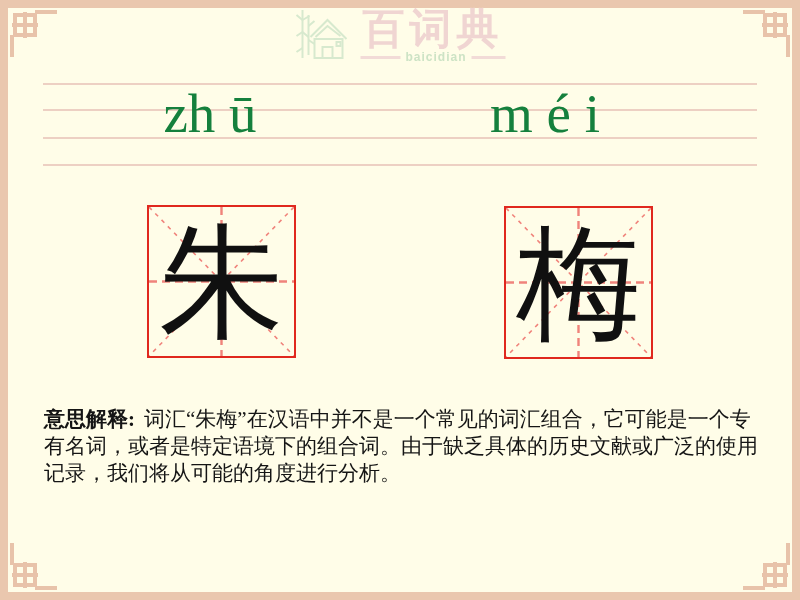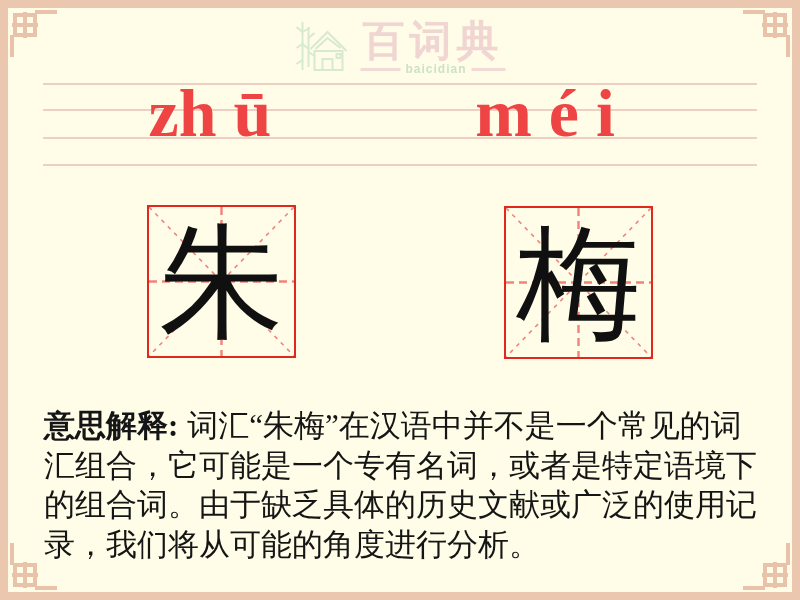--- a/index.html
+++ b/index.html
@@ -10,54 +10,54 @@
   }
   
   .frame{position:absolute;inset:0;border:8px solid #EAC7AE;pointer-events:none;box-sizing:border-box;}
   .corner{position:absolute;width:54px;height:54px;}
   .corner.tl{left:3px;top:3px;}
   .corner.tr{right:3px;top:3px;transform:scaleX(-1);}
   .corner.bl{left:3px;bottom:3px;transform:scaleY(-1);}
   .corner.br{right:3px;bottom:3px;transform:scale(-1,-1);}
 
   
-  .logo{position:absolute;top:18px;left:50%;transform:translateX(-50%);
+  .logo{position:absolute;top:6px;left:50%;transform:translateX(-50%);
         display:flex;align-items:flex-start;gap:8px;}
   .logo-right{display:flex;flex-direction:column;align-items:center;}
   .logo-title{font-size:42px;font-weight:bold;color:#F0D5D2;letter-spacing:5px;
               line-height:46px;font-family:"DejaVu Sans", sans-serif;}
   .logo-sub{display:flex;align-items:center;gap:5px;margin-top:-2px;}
   .logo-dash{height:3px;background:#F2DBD7;}
   .logo-dash.l{width:40px;}
   .logo-dash.r{width:34px;}
   .logo-sub-text{font-size:12px;font-weight:bold;color:#CDE3C5;letter-spacing:1px;}
 
   
   .rule{position:absolute;left:43px;width:714px;height:2px;background:#EDD0C3;}
   .rule.r1{top:83px;} .rule.r2{top:109px;} .rule.r3{top:137px;} .rule.r4{top:164px;}
 
   .pinyin{position:absolute;top:86px;width:170px;text-align:center;
-          font-family:"Liberation Serif", serif;font-size:68px;line-height:55px;
-          color:#ef4444;font-weight:bold;}
+          font-family:"Liberation Serif", serif;font-size:55px;line-height:55px;
+          color:#15803d;}
   .pinyin.p1{left:125px;}
   .pinyin.p2{left:460px;}
 
   
   .mizige{position:absolute;width:145px;height:149px;border:2px solid #E0281E;
           top:205px;background:transparent;}
   .mizige.g1{left:147px;}
   .mizige.g2{left:504px;top:206px;}
   .mizige svg{position:absolute;inset:0;}
   .hanzi{position:absolute;inset:0;display:flex;align-items:center;justify-content:center;
          font-size:124px;line-height:124px;color:#101010;
          font-family:"DejaVu Sans", serif;}
 
   
   .meaning{position:absolute;left:44px;top:406px;width:718px;
-           font-size:31px;line-height:1.28;color:#151515;
+           font-size:21px;line-height:1.28;color:#151515;
            font-family:"Liberation Serif", serif;}
   .meaning b{margin-right:9px;}
 </style>
 </head>
 <body>
 
 <div class="frame"></div>
 
 <svg class="corner tl" viewBox="0 0 54 54">
   <g fill="none" stroke="#E8C3AA" stroke-width="4">

